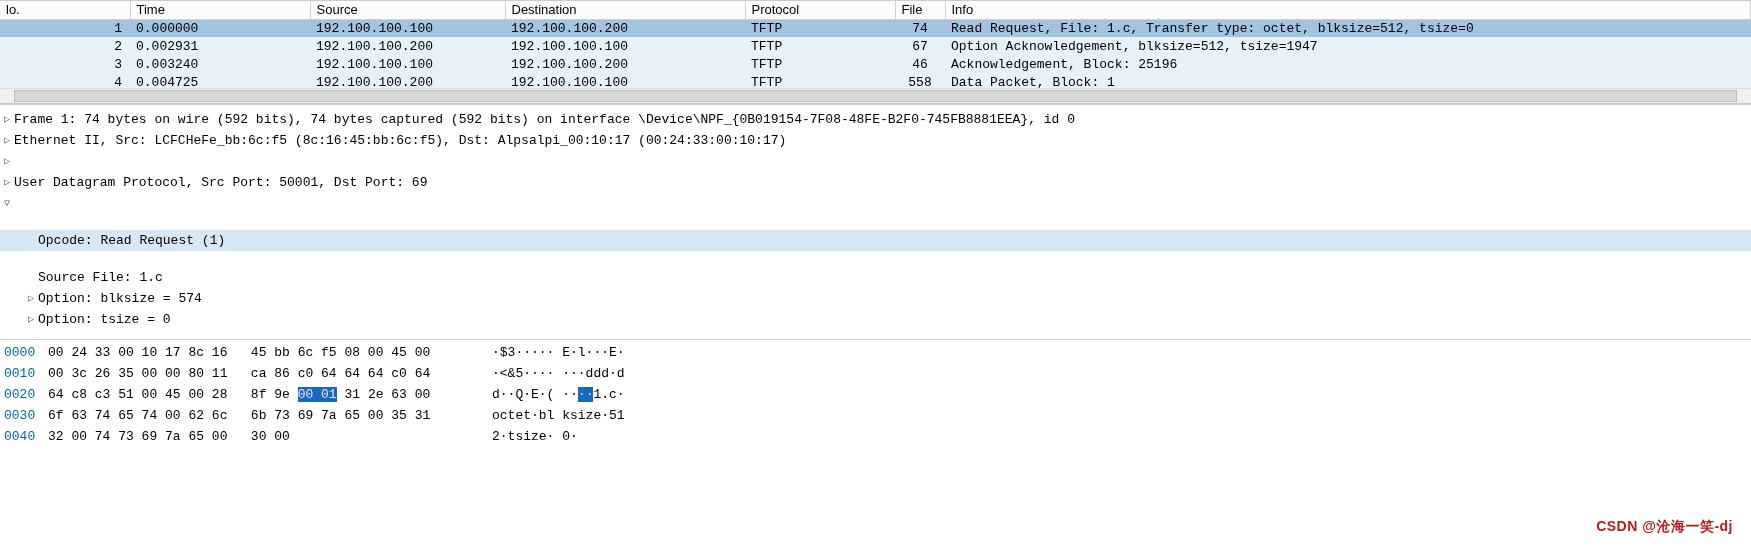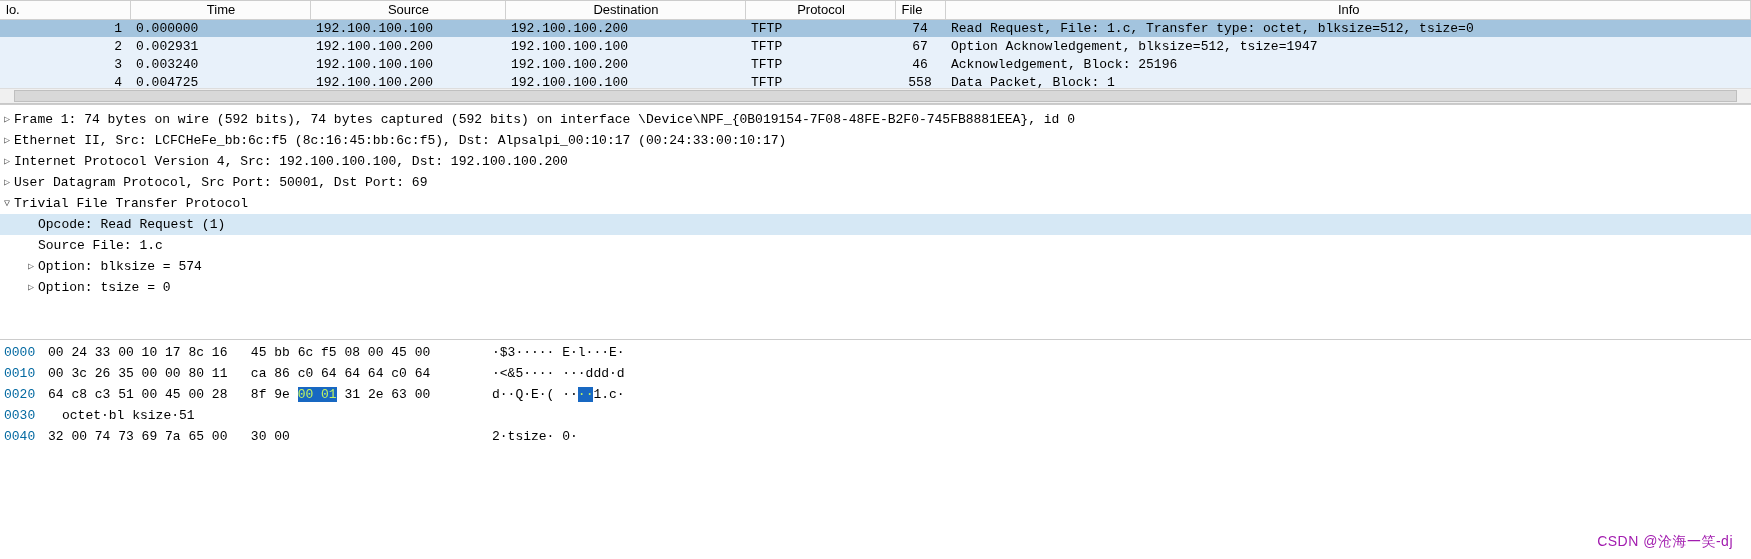--- a/index.html
+++ b/index.html
@@ -10,21 +10,21 @@
     font-size: 13px;
     background: #ffffff;
     color: #000;
     overflow: hidden;
   }
   .pane { border-top: 1px solid #ccc; }
   
   .packet-list { height: 88px; overflow: hidden; position: relative; }
   .packet-list table { width: 100%; border-collapse: collapse; table-layout: fixed; }
   .packet-list th {
-    text-align: center;
+    text-align: left;
     font-weight: normal;
     font-family: Arial, sans-serif;
     font-size: 13px;
     background: #fcfcfc;
     border-right: 1px solid #d0d0d0;
     border-bottom: 1px solid #d0d0d0;
     padding: 1px 4px 1px 6px;
     height: 18px;
   }
   .packet-list td {
@@ -65,46 +65,47 @@
   .packet-details {
     height: 235px;
     overflow: auto;
     padding: 4px 0 8px 0;
     font-family: "Consolas","Courier New",monospace;
     line-height: 21px;
   }
   .tree-line { display: flex; align-items: center; white-space: pre; }
   .tw { width: 14px; display: inline-flex; justify-content: center; color: #555; font-size: 10px; cursor: pointer; }
   .indent1 { padding-left: 24px; }
-  .indent1b { padding-left: 38px; }
+  .indent1b { padding-left: 38px; margin-top: 16px; }
   .hl-line { background: #d6e8f5; }
   
   
   .hex-pane {
     height: 150px;
     overflow: auto;
     font-family: "Consolas","Courier New",monospace;
     line-height: 21px;
     padding-top: 2px;
   }
   .hex-row { display: flex; white-space: pre; }
   .hex-off { width: 48px; color: #0369a1; padding-left: 4px; }
   .hex-bytes { width: 430px; }
   .hex-ascii { padding-left: 14px; }
-  .hl-byte { background: #1868c2; color: #bef264; }
+  .hl-byte { background: #1868c2; color: #e5e5e5; }
   
   .watermark {
     position: absolute;
     right: 18px;
-    bottom: 8px;
-    color: #a21caf;
+    bottom: 23px;
+    color: #b91c1c;
     font-family: Arial, sans-serif;
     font-size: 14px;
     letter-spacing: 0.5px;
     pointer-events: none;
+    font-weight: bold;
   }
 </style>
 </head>
 <body>
 
 <div class="packet-list pane">
   <table>
     <thead>
       <tr>
         <th class="col-no">lo.</th>
@@ -161,43 +162,43 @@
 </div>
 
 <div class="packet-details pane">
   <div class="tree-line">
     <span class="tw">▷</span><span>Frame 1: 74 bytes on wire (592 bits), 74 bytes captured (592 bits) on interface \Device\NPF_{0B019154-7F08-48FE-B2F0-745FB8881EEA}, id 0</span>
   </div>
   <div class="tree-line">
     <span class="tw">▷</span><span>Ethernet II, Src: LCFCHeFe_bb:6c:f5 (8c:16:45:bb:6c:f5), Dst: Alpsalpi_00:10:17 (00:24:33:00:10:17)</span>
   </div>
   <div class="tree-line">
-    <span class="tw">▷</span><span>Internet Protocol Version 4, Src: 192.100.100.100, Dst: 192.100.100.200</span>
+    <span class="tw">▷</span>
   </div>
   <div class="tree-line">
     <span class="tw">▷</span><span>User Datagram Protocol, Src Port: 50001, Dst Port: 69</span>
   </div>
   <div class="tree-line">
-    <span class="tw">▽</span><span>Trivial File Transfer Protocol</span>
+    <span class="tw">▽</span>
   </div>
   <div class="tree-line hl-line indent1b">
     <span>Opcode: Read Request (1)</span>
   </div>
   <div class="tree-line indent1b">
     <span>Source File: 1.c</span>
   </div>
   <div class="tree-line indent1">
     <span class="tw">▷</span><span>Option: blksize = 574</span>
   </div>
   <div class="tree-line indent1">
     <span class="tw">▷</span><span>Option: tsize = 0</span>
   </div>
 </div>
 
 <div class="hex-pane pane" id="hex-pane">
     <div class="hex-row"><span class="hex-off">0000</span><span class="hex-bytes">00 24 33 00 10 17 8c 16   45 bb 6c f5 08 00 45 00</span><span class="hex-ascii">·$3····· E·l···E·</span></div>
     <div class="hex-row"><span class="hex-off">0010</span><span class="hex-bytes">00 3c 26 35 00 00 80 11   ca 86 c0 64 64 64 c0 64</span><span class="hex-ascii">·&lt;&amp;5···· ···ddd·d</span></div>
     <div class="hex-row"><span class="hex-off">0020</span><span class="hex-bytes"><span>64 c8 c3 51 00 45 00 28   </span><span>8f 9e </span><span class="hl-byte">00 01</span><span> 31 2e 63 00</span></span><span class="hex-ascii"><span>d··Q·E·( ··</span><span class="hl-byte">··</span><span>1.c·</span></span></div>
-    <div class="hex-row"><span class="hex-off">0030</span><span class="hex-ascii">octet·bl ksize·51</span></div>
+    <div class="hex-row"><span class="hex-off">0030</span><span class="hex-bytes">6f 63 74 65 74 00 62 6c   6b 73 69 7a 65 00 35 31</span><span class="hex-ascii">octet·bl ksize·51</span></div>
     <div class="hex-row"><span class="hex-off">0040</span><span class="hex-bytes">32 00 74 73 69 7a 65 00   30 00</span><span class="hex-ascii">2·tsize· 0·</span></div>
   </div>
 
 <div class="watermark">CSDN @沧海一笑-dj</div>
 
 </body></html>

